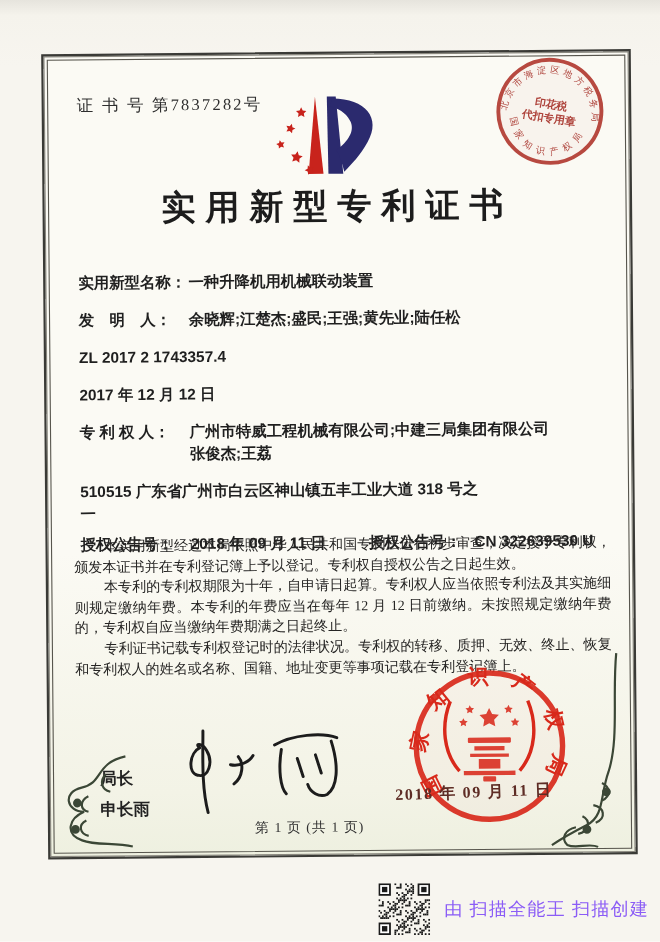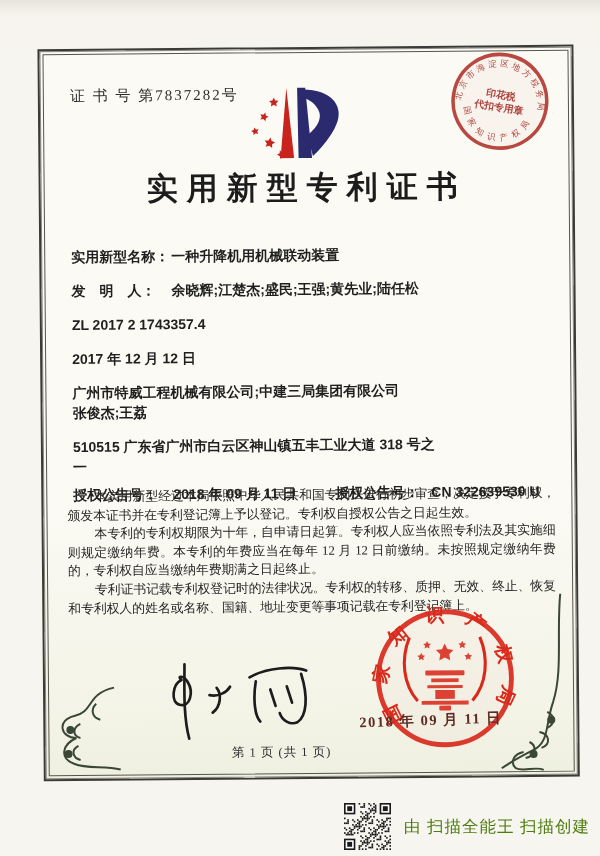--- a/index.html
+++ b/index.html
@@ -64,21 +64,21 @@
   .flourish-right{position:absolute;right:4px;bottom:3px;width:74px;height:180px;}
   .page-footer{
     position:absolute;left:0;right:60px;bottom:16px;text-align:center;
     font-size:12.5px;color:#2f2f2f;letter-spacing:1px;
   }
   .scan-credit{
     position:absolute;right:10px;bottom:6px;display:flex;align-items:center;gap:13px;
   }
   .qr{width:47px;height:47px;display:block;}
   .credit-text{
-    font-family:"Liberation Sans",sans-serif;font-size:16.5px;color:#4d7c0f;
+    font-family:"Liberation Sans",sans-serif;font-size:16.5px;color:#8b5cf6;
     letter-spacing:1px;white-space:pre;
   }
   .seal-arc-text{font-size:19px;font-weight:bold;letter-spacing:20px;fill:#d8291b;font-family:"Liberation Serif",serif;}
   .tax-arc-text{font-size:8px;letter-spacing:3px;fill:#a8342c;font-family:"Liberation Serif",serif;}
   .tax-center{font-size:9.5px;font-weight:bold;fill:#a8342c;text-anchor:middle;font-family:"Liberation Serif",serif;}
 </style>
 </head>
 <body>
 
 <div class="page-rot">
@@ -126,20 +126,21 @@
         <span class="flabel">发　明　人：</span>
         <span class="fvalue">余晓辉;江楚杰;盛民;王强;黄先业;陆任松</span>
       </div>
       <div class="frow">
         <span class="fvalue">ZL 2017 2 1743357.4</span>
       </div>
       <div class="frow">
         <span class="fvalue">2017 年 12 月 12 日</span>
       </div>
       <div class="frow">
+        <span class="flabel">专 利 权 人：</span>
         <span class="fvalue"><span>广州市特威工程机械有限公司;中建三局集团有限公司</span><br><span>张俊杰;王荔</span></span>
       </div>
       <div class="frow" style="margin-bottom:8px;">
         <span class="fvalue"><span>510515 广东省广州市白云区神山镇五丰工业大道 318 号之</span><br><span>一</span></span>
       </div>
       <div class="frow grant">
         <span class="grant-left">
           <span class="flabel">授权公告号：</span>
           <span>2018 年 09 月 11 日</span>
         </span>
@@ -149,20 +150,24 @@
         </span>
       </div>
     </div>
 
     <div class="paras">
       <p>本实用新型经过本局依照中华人民共和国专利法进行初步审查，决定授予专利权，颁发本证书并在专利登记簿上予以登记。专利权自授权公告之日起生效。</p>
       <p>本专利的专利权期限为十年，自申请日起算。专利权人应当依照专利法及其实施细则规定缴纳年费。本专利的年费应当在每年 12 月 12 日前缴纳。未按照规定缴纳年费的，专利权自应当缴纳年费期满之日起终止。</p>
       <p>专利证书记载专利权登记时的法律状况。专利权的转移、质押、无效、终止、恢复和专利权人的姓名或名称、国籍、地址变更等事项记载在专利登记簿上。</p>
     </div>
 
+    <div class="director">
+      <div>局长</div>
+      <div>申长雨</div>
+    </div>
 
     <svg class="signature" viewBox="0 0 160 90">
       <g fill="none" stroke="#1c1c1c" stroke-width="2.6" stroke-linecap="round">
         <path d="M18,26 C9,30 7,48 16,50 C26,53 30,38 24,28 C20,21 13,22 18,26"></path>
         <path d="M21,11 C21,30 19,60 25,83"></path>
         <path d="M52,34 C57,40 56,52 48,58"></path>
         <path d="M45,41 C54,43 62,38 65,33"></path>
         <path d="M84,24 C100,15 126,13 139,18"></path>
         <path d="M90,28 C87,46 89,62 94,67"></path>
         <path d="M134,21 C141,44 139,62 130,68 C123,71 115,66 113,59"></path>

